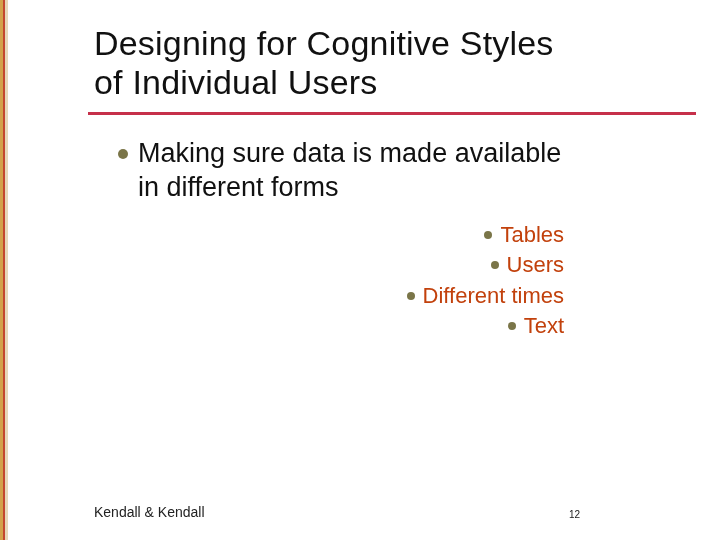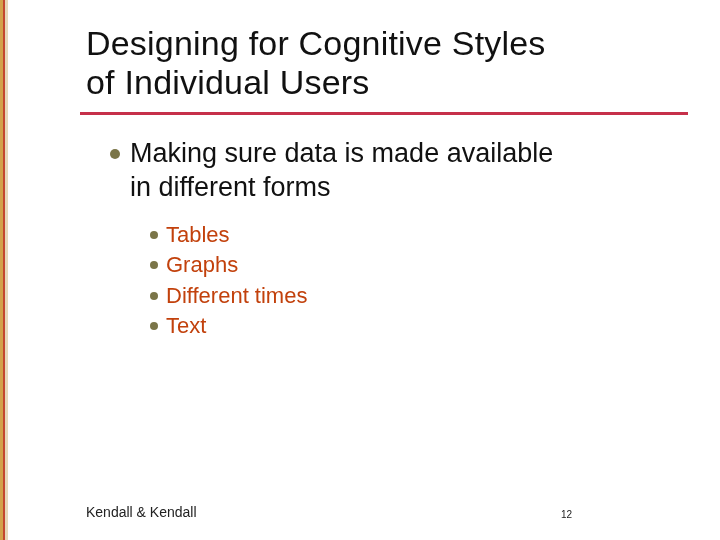--- a/index.html
+++ b/index.html
@@ -14,21 +14,21 @@
     position: absolute;
     left: 0; top: 0;
     width: 8px; height: 540px;
   }
   .edge-strip .s1 { position:absolute; left:0; top:0; width:3px; height:100%; background:#d3a24a; }
   .edge-strip .s2 { position:absolute; left:3px; top:0; width:2px; height:100%; background:#c3472f; }
   .edge-strip .s3 { position:absolute; left:5px; top:0; width:3px; height:100%; background:#e6d6b8; }
 
   .slide {
     position: absolute;
-    left: 0; top: 0;
+    left: 8px; top: 0;
     width: 596px; height: 540px;
     padding: 24px 40px 20px 86px;
   }
 
   .title {
     font-size: 34px;
     line-height: 1.15;
     color: #111;
     font-weight: 400;
     letter-spacing: 0.2px;
@@ -39,20 +39,21 @@
     height: 3px;
     background: #c6304a;
     width: 608px;
     margin-left: -6px;
     margin-bottom: 22px;
   }
 
   .bullet-row {
     display: flex;
     align-items: flex-start;
+    justify-content: flex-end;
   }
   .dot {
     width: 10px; height: 10px;
     border-radius: 50%;
     background: #7a7548;
     flex: 0 0 auto;
     margin-top: 12px;
     margin-right: 10px;
   }
   .dot.small {
@@ -118,21 +119,21 @@
     <span class="txt">Making sure data is made available in different forms</span>
   </div>
 
   <div class="level2-group">
     <div class="bullet-row level2">
       <span class="dot small"></span>
       <span class="txt">Tables</span>
     </div>
     <div class="bullet-row level2">
       <span class="dot small"></span>
-      <span class="txt">Graphs</span>
+      <span class="txt">Users</span>
     </div>
     <div class="bullet-row level2">
       <span class="dot small"></span>
       <span class="txt">Different times</span>
     </div>
     <div class="bullet-row level2">
       <span class="dot small"></span>
       <span class="txt">Text</span>
     </div>
   </div>

